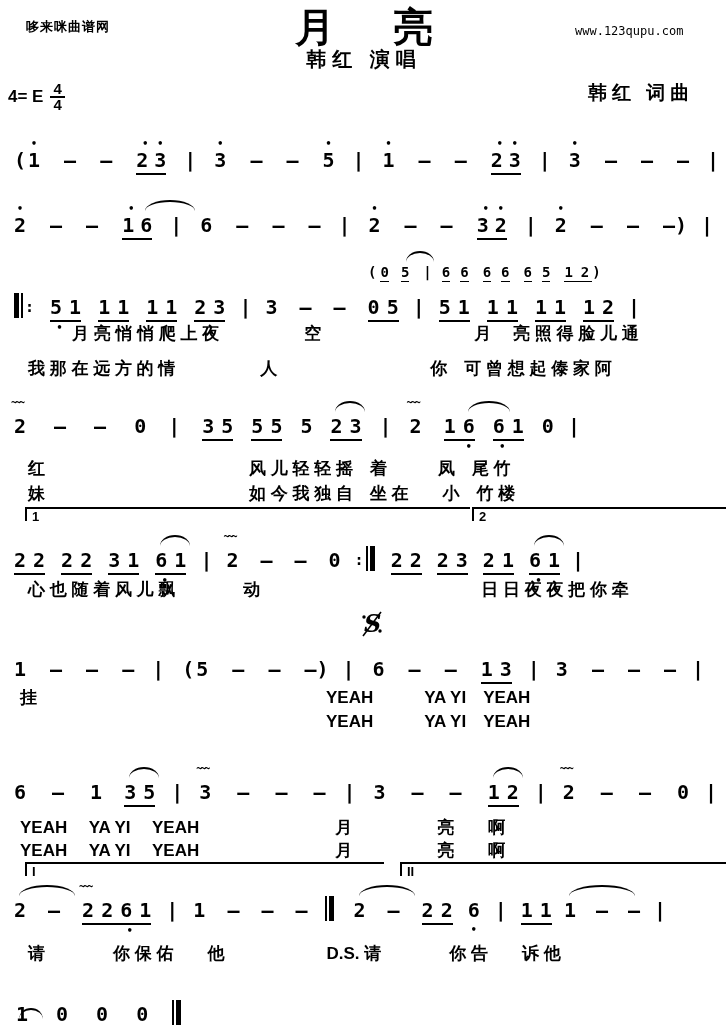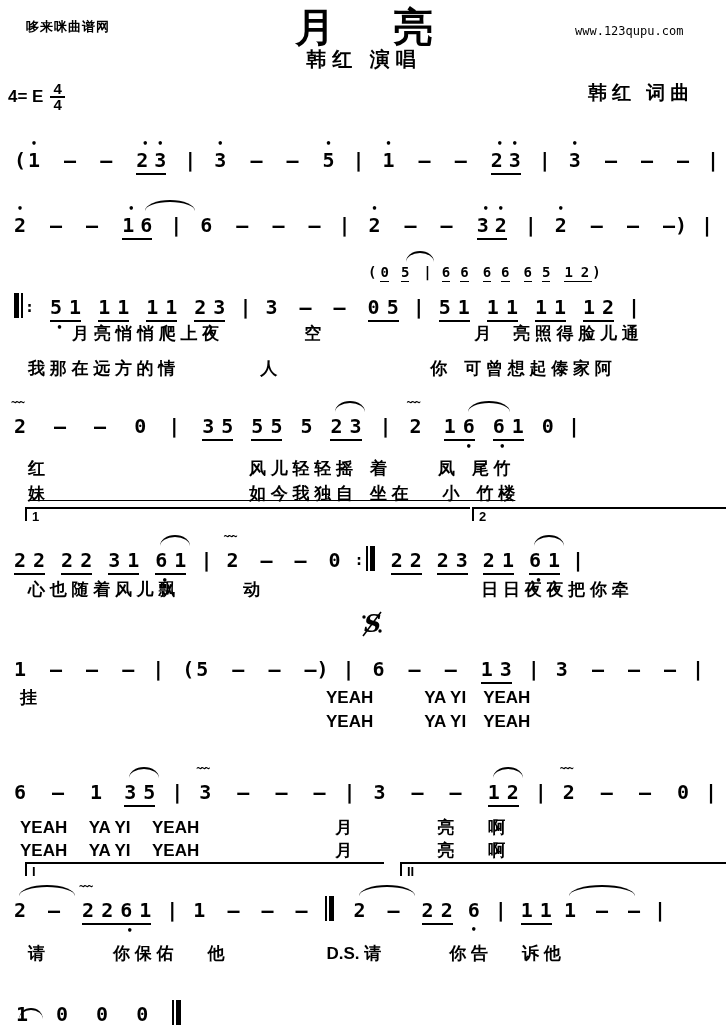--- a/index.html
+++ b/index.html
@@ -91,19 +91,19 @@
     <text x="4" y="24" font-family="DejaVu Serif, Liberation Serif, serif" font-style="italic" font-weight="bold" font-size="24">S</text>
     <line x1="3" y1="28" x2="21" y2="4" stroke="#000" stroke-width="1.6"></line>
     <circle cx="4" cy="9" r="1.7"></circle>
     <circle cx="20" cy="23" r="1.7"></circle>
   </svg>
 </div>
 
 <div class="abs lyr" style="top:322px;margin-left:44px;">月 亮 悄 悄 爬 上 夜　　　　　空　　　　　　　　　月　 亮 照 得 脸 儿 通</div>
 <div class="abs lyr" style="top:347px;margin-top:10px;">我 那 在 远 方 的 情　　　　　人　　　　　　　　　你　可 曾 想 起 傣 家 阿</div>
 <div class="abs lyr" style="top:457px;">红　　　　　　　　　　　　风 儿 轻 轻 摇　着　　　凤　尾 竹</div>
-<div class="abs lyr" style="top:482px;text-decoration:underline;">妹　　　　　　　　　　　　如 今 我 独 自　坐 在　　小　竹 楼</div>
+<div class="abs lyr" style="top:482px;">妹　　　　　　　　　　　　如 今 我 独 自　坐 在　　小　竹 楼</div>
 <div class="abs lyr" style="top:578px;">心 也 随 着 风 儿 飘　　　　动　　　　　　　　　　　　　日 日 夜 夜 把 你 牵</div>
 <div class="abs lyr" style="top:686px;left:20px;">挂　　　　　　　　　　　　　　　　　YEAH　　　YA YI　YEAH</div>
 <div class="abs lyr" style="top:710px;left:20px;">　　　　　　　　　　　　　　　　　　YEAH　　　YA YI　YEAH</div>
 <div class="abs lyr" style="top:816px;left:20px;">YEAH　 YA YI　 YEAH　　　　　　　　月　　　　　亮　　啊</div>
 <div class="abs lyr" style="top:839px;left:20px;">YEAH　 YA YI　 YEAH　　　　　　　　月　　　　　亮　　啊</div>
 <div class="abs lyr" style="top:942px;">请　　　　你 保 佑　　他　　　　　　D.S. 请　　　　你 告　　诉 他</div>
 
 </body></html>

